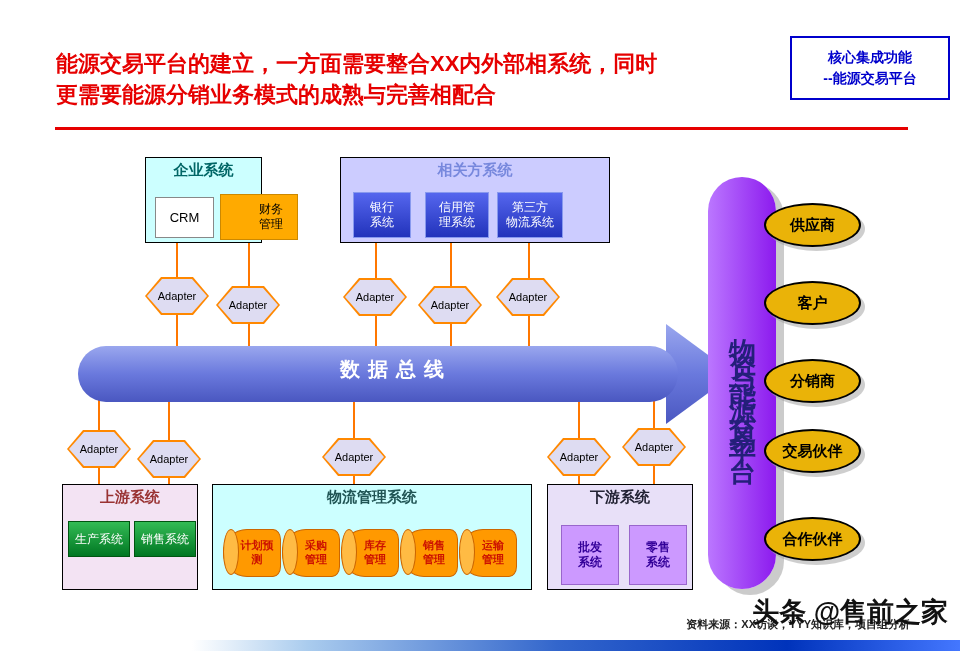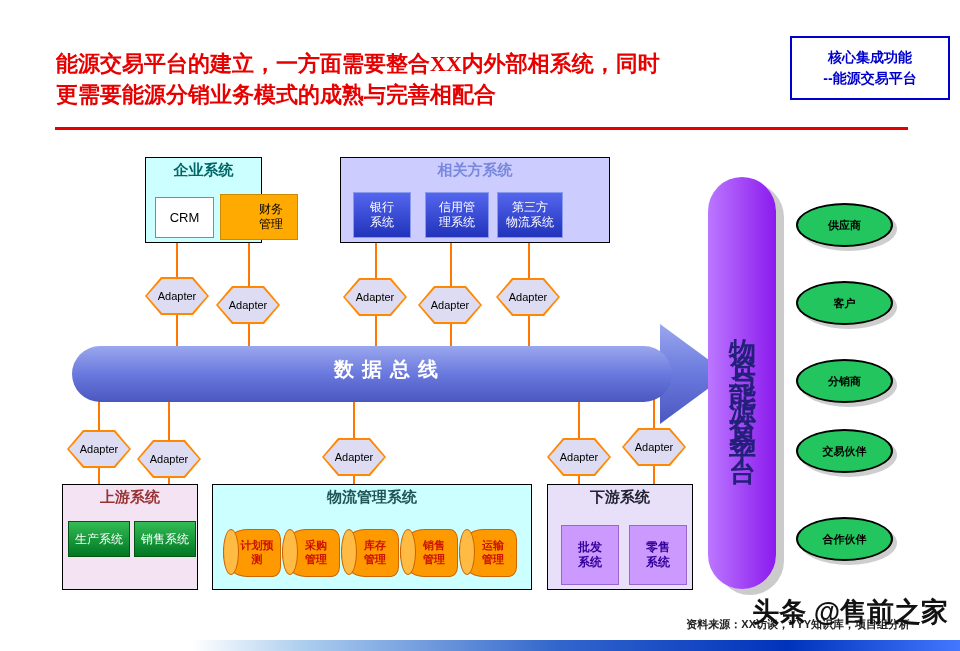--- a/index.html
+++ b/index.html
@@ -1,21 +1,21 @@
 <!DOCTYPE html>
 <html><head>
 <meta charset="utf-8">
 <style>
   html,body{margin:0;padding:0;background:#fff;}
   .slide{position:relative;width:960px;height:651px;background:#ffffff;overflow:hidden;
          font-family:"Liberation Sans", sans-serif;}
 
   
   .title{position:absolute;left:56px;top:48px;width:720px;color:#e60000;
-         font-size:22px;font-weight:bold;line-height:31px;font-family:Liberation Serif, serif;}
+         font-size:22px;font-weight:bold;line-height:31px;}
   .badge{position:absolute;left:790px;top:36px;width:156px;height:60px;border:2px solid #0000cc;
          background:#fff;color:#0000cc;font-size:14px;font-weight:bold;
          display:flex;flex-direction:column;align-items:center;justify-content:center;line-height:21px;}
   .divider{position:absolute;left:55px;top:127px;width:853px;height:3px;background:#e60000;}
 
   
   .vline{position:absolute;width:2px;background:#ff7700;}
 
   
   .gbox{position:absolute;border:1px solid #000;box-sizing:border-box;}
@@ -59,35 +59,35 @@
 
   
   .hex{position:absolute;width:64px;height:38px;}
   .hex-outer{position:absolute;inset:0;background:#ff8800;
        clip-path:polygon(25% 0,75% 0,100% 50%,75% 100%,25% 100%,0 50%);}
   .hex-inner{position:absolute;inset:2px;background:#dedcf2;
        clip-path:polygon(25% 0,75% 0,100% 50%,75% 100%,25% 100%,0 50%);
        display:flex;align-items:center;justify-content:center;font-size:11px;color:#000;}
 
   
-  .bus{position:absolute;left:70px;top:318px;width:660px;height:112px;}
+  .bus{position:absolute;left:76px;top:318px;width:660px;height:112px;}
   .bus-label{position:absolute;left:40px;top:38px;width:560px;text-align:center;color:#fff;
        font-size:20px;font-weight:bold;letter-spacing:8px;}
 
   
   .platform{position:absolute;left:708px;top:177px;width:68px;height:412px;border-radius:34px;
        background:linear-gradient(90deg,#bb77ff,#8c1aee);box-shadow:8px 6px 0 rgba(160,160,160,0.55);
        display:flex;align-items:center;justify-content:center;}
   .platform-text{writing-mode:vertical-rl;text-orientation:upright;color:#241f7a;font-weight:bold;
        font-size:27px;letter-spacing:15px;line-height:1;}
 
   
-  .oval{position:absolute;left:796px;width:97px;height:44px;background:#22c55e;border:2px solid #000;
+  .oval{position:absolute;left:764px;width:97px;height:44px;background:#eab308;border:2px solid #000;
        border-radius:50%;box-shadow:4px 4px 0 rgba(165,165,165,0.55);
-       display:flex;align-items:center;justify-content:center;font-size:11px;font-weight:bold;color:#000;
+       display:flex;align-items:center;justify-content:center;font-size:15px;font-weight:bold;color:#000;
        box-sizing:border-box;}
 
   
   .source{position:absolute;right:50px;top:617px;font-size:11px;font-weight:bold;color:#222;}
   .watermark{position:absolute;right:12px;top:594px;font-size:27px;font-weight:bold;color:#111;z-index:5;}
   .bottombar{position:absolute;left:0;bottom:0;width:960px;height:11px;
        background:linear-gradient(90deg,#ffffff 0%,#ffffff 20%,#aaccee 32%,#3366cc 58%,#0033bb 82%,#4477ff 100%);}
 </style>
 </head>
 <body>

